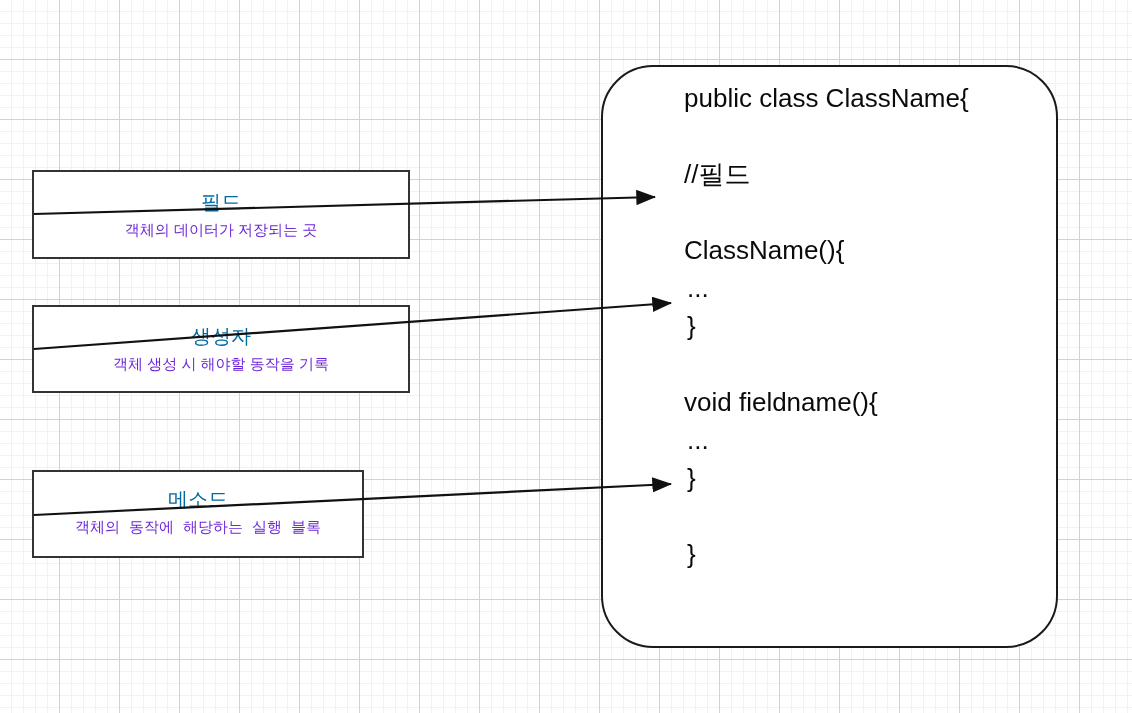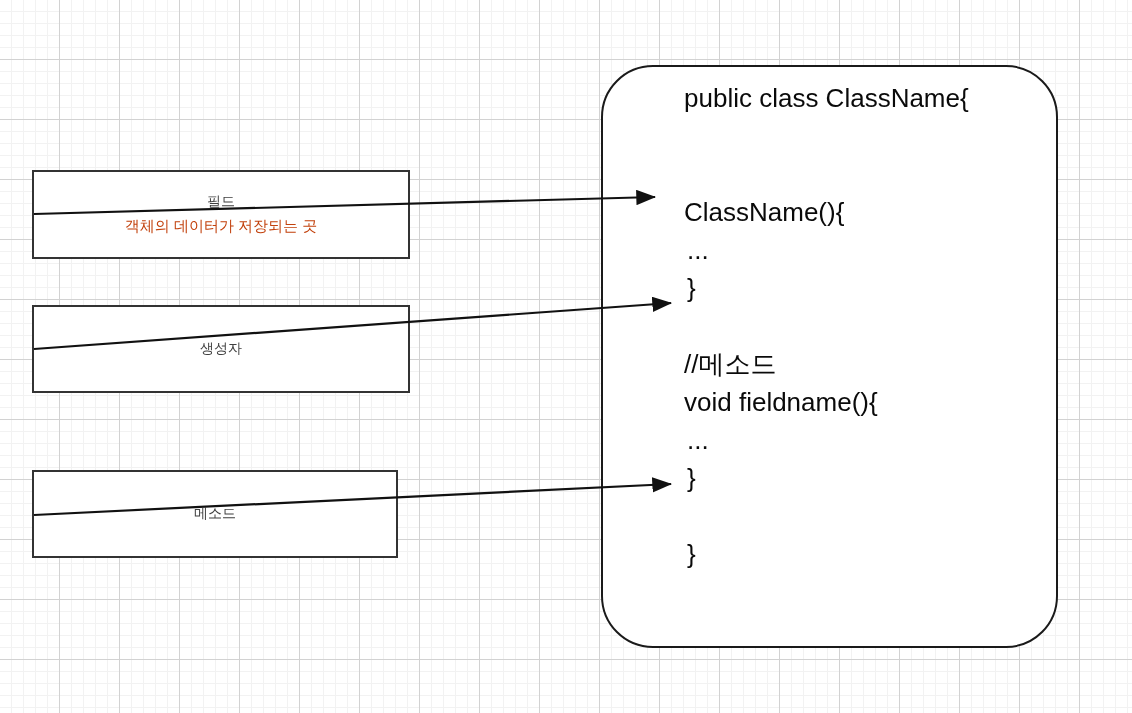--- a/index.html
+++ b/index.html
@@ -33,35 +33,35 @@
     box-sizing: border-box;
     background: #ffffff;
     border: 2px solid #333333;
     display: flex;
     flex-direction: column;
     align-items: center;
     justify-content: center;
     gap: 9px;
   }
   .label-box .title {
-    font-size: 14px;
-    color: #404040;
+    font-size: 20px;
+    color: #0369a1;
     line-height: 1.1;
     white-space: nowrap;
   }
   .label-box .desc {
     font-size: 15px;
-    color: #c2410c;
+    color: #6d28d9;
     line-height: 1.1;
     white-space: nowrap;
   }
 
   #box-field  { left: 32px; top: 170px; width: 378px; height: 89px; }
   #box-ctor   { left: 32px; top: 305px; width: 378px; height: 88px; }
-  #box-method { left: 32px; top: 470px; width: 366px; height: 88px; }
+  #box-method { left: 32px; top: 470px; width: 332px; height: 88px; font-family: Liberation Mono, monospace; }
 
   
   #code-panel {
     position: absolute;
     left: 601px;
     top: 65px;
     width: 457px;
     height: 583px;
     box-sizing: border-box;
     background: #ffffff;
@@ -100,36 +100,38 @@
 
 <div id="canvas">
 
   <div class="label-box" id="box-field">
     <div class="title">필드</div>
     <div class="desc">객체의 데이터가 저장되는 곳</div>
   </div>
 
   <div class="label-box" id="box-ctor">
     <div class="title">생성자</div>
+    <div class="desc">객체 생성 시 해야할 동작을 기록</div>
   </div>
 
   <div class="label-box" id="box-method">
     <div class="title">메소드</div>
+    <div class="desc">객체의 동작에 해당하는 실행 블록</div>
   </div>
 
   <div id="code-panel">
     <div id="code-lines">
       <div class="code-line">public class ClassName{</div>
       <div class="code-line blank"></div>
+      <div class="code-line">//필드</div>
       <div class="code-line blank"></div>
       <div class="code-line">ClassName(){</div>
       <div class="code-line indent">...</div>
       <div class="code-line indent">}</div>
       <div class="code-line blank"></div>
-      <div class="code-line">//메소드</div>
       <div class="code-line">void fieldname(){</div>
       <div class="code-line indent">...</div>
       <div class="code-line indent">}</div>
       <div class="code-line blank"></div>
       <div class="code-line indent">}</div>
     </div>
   </div>
 
   <svg id="arrows" viewBox="0 0 1132 713">
     <defs>

